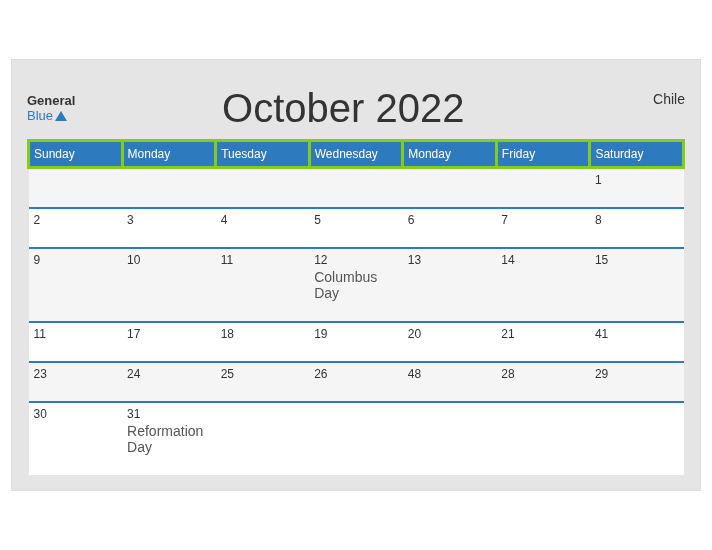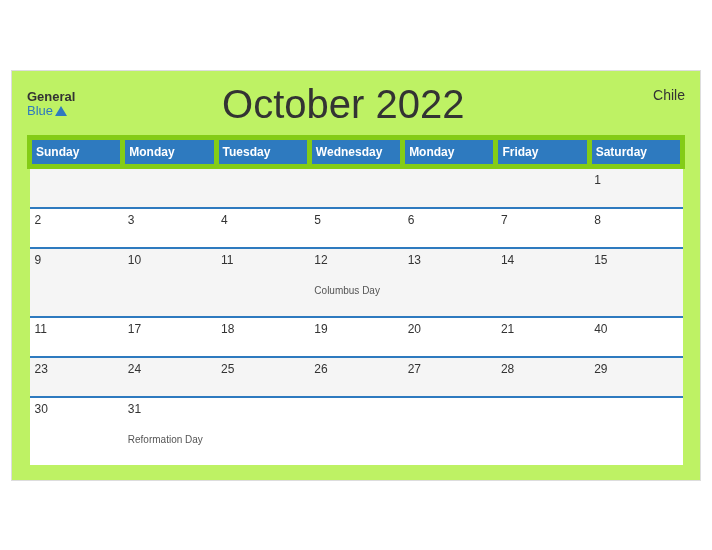--- a/index.html
+++ b/index.html
@@ -7,23 +7,23 @@
       background: #fff;
       font-family: Arial, sans-serif;
       width: 712px;
       height: 550px;
       display: flex;
       align-items: center;
       justify-content: center;
     }
     .calendar-wrapper {
       width: 690px;
-      background: #bef264;
+      background: #e5e5e5;
       border: 1px solid #ddd;
-      padding: 11px 15px 15px;
+      padding: 26px 15px 15px;
     }
     .header {
       display: flex;
       align-items: center;
       justify-content: space-between;
       margin-bottom: 8px;
     }
     .logo {
       display: flex;
       flex-direction: column;
@@ -69,24 +69,24 @@
       margin-left: 42px;
     }
     .calendar-table {
       width: 100%;
       border-collapse: collapse;
     }
     .calendar-table thead tr th {
       background: #2e7abf;
       color: #fff;
       font-size: 12px;
-      font-weight: bold;
+      font-weight: normal;
       padding: 5px 4px;
       text-align: left;
-      border: 5px solid #84cc16;
+      border: 3px solid #84cc16;
     }
     .calendar-table tbody tr {
       border-top: 2px solid #2e7abf;
     }
     .calendar-table tbody tr td {
       vertical-align: top;
       padding: 4px 5px 20px;
       font-size: 12px;
       color: #333;
       width: calc(100% / 7);
@@ -100,23 +100,23 @@
     .calendar-table tbody tr:nth-child(even) td {
       background: #fff;
     }
     .day-number {
       display: block;
       font-size: 12px;
       color: #333;
     }
     .day-event {
       display: block;
-      font-size: 10px;
+      font-size: 14px;
       color: #555;
-      margin-top: 18px;
+      margin-top: 2px;
     }
   </style>
 </head>
 <body>
 
 <div class="calendar-wrapper">
   <div class="header">
     <div class="logo">
       <span class="logo-general">General</span>
       <span class="logo-line">
@@ -212,38 +212,38 @@
           <td>
             <span class="day-number">19</span>
           </td>
           <td>
             <span class="day-number">20</span>
           </td>
           <td>
             <span class="day-number">21</span>
           </td>
           <td>
-            <span class="day-number">40</span>
+            <span class="day-number">41</span>
           </td>
         </tr>
         <tr>
           <td>
             <span class="day-number">23</span>
           </td>
           <td>
             <span class="day-number">24</span>
           </td>
           <td>
             <span class="day-number">25</span>
           </td>
           <td>
             <span class="day-number">26</span>
           </td>
           <td>
-            <span class="day-number">27</span>
+            <span class="day-number">48</span>
           </td>
           <td>
             <span class="day-number">28</span>
           </td>
           <td>
             <span class="day-number">29</span>
           </td>
         </tr>
         <tr>
           <td>

